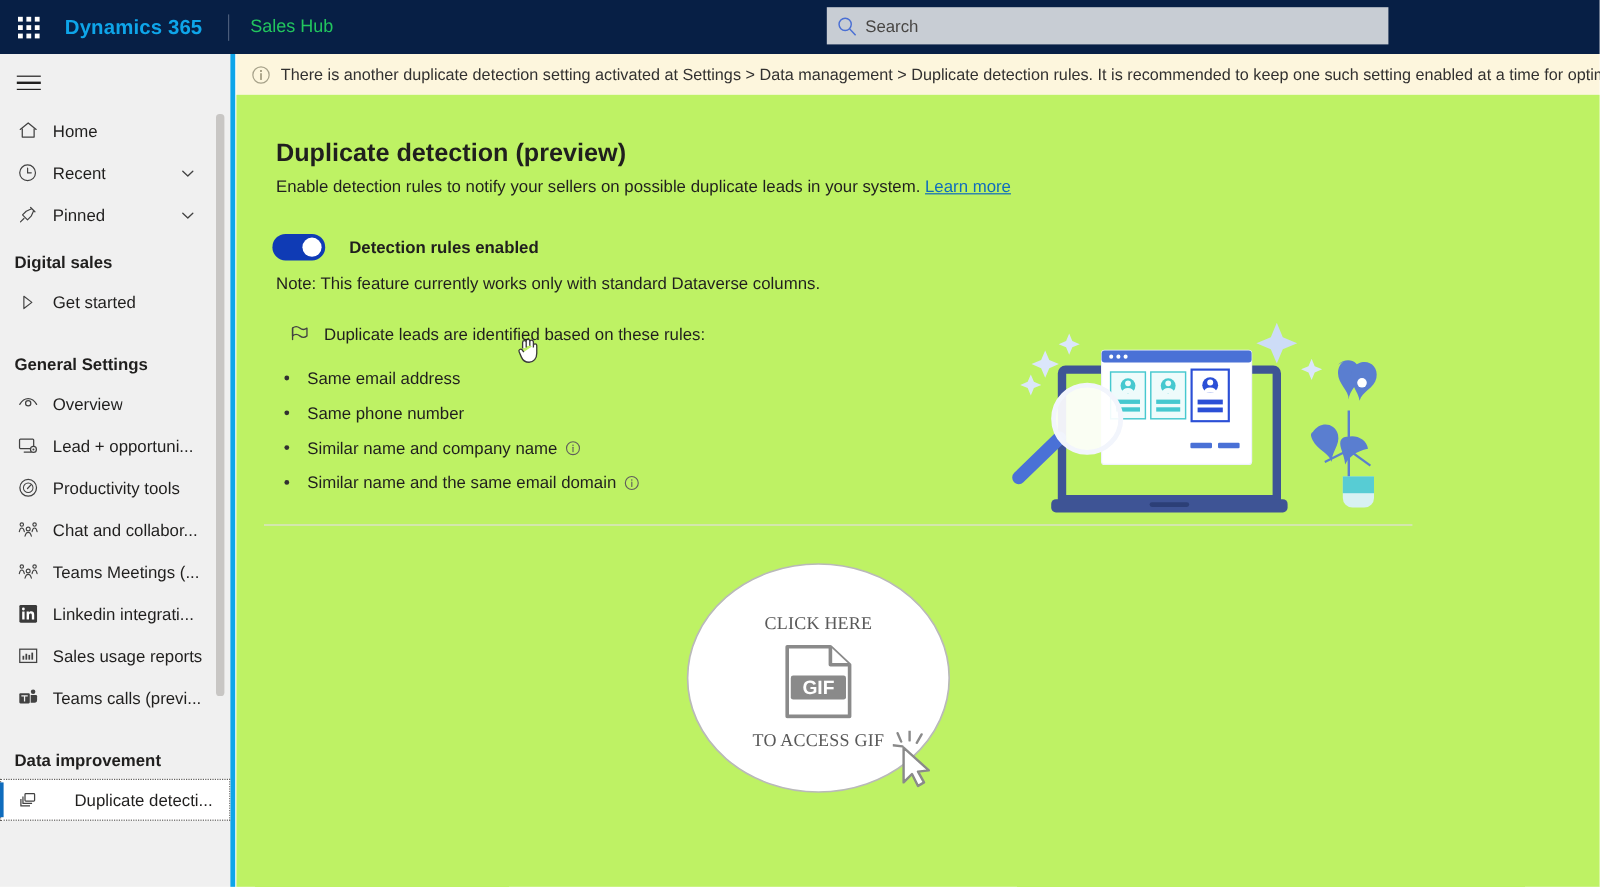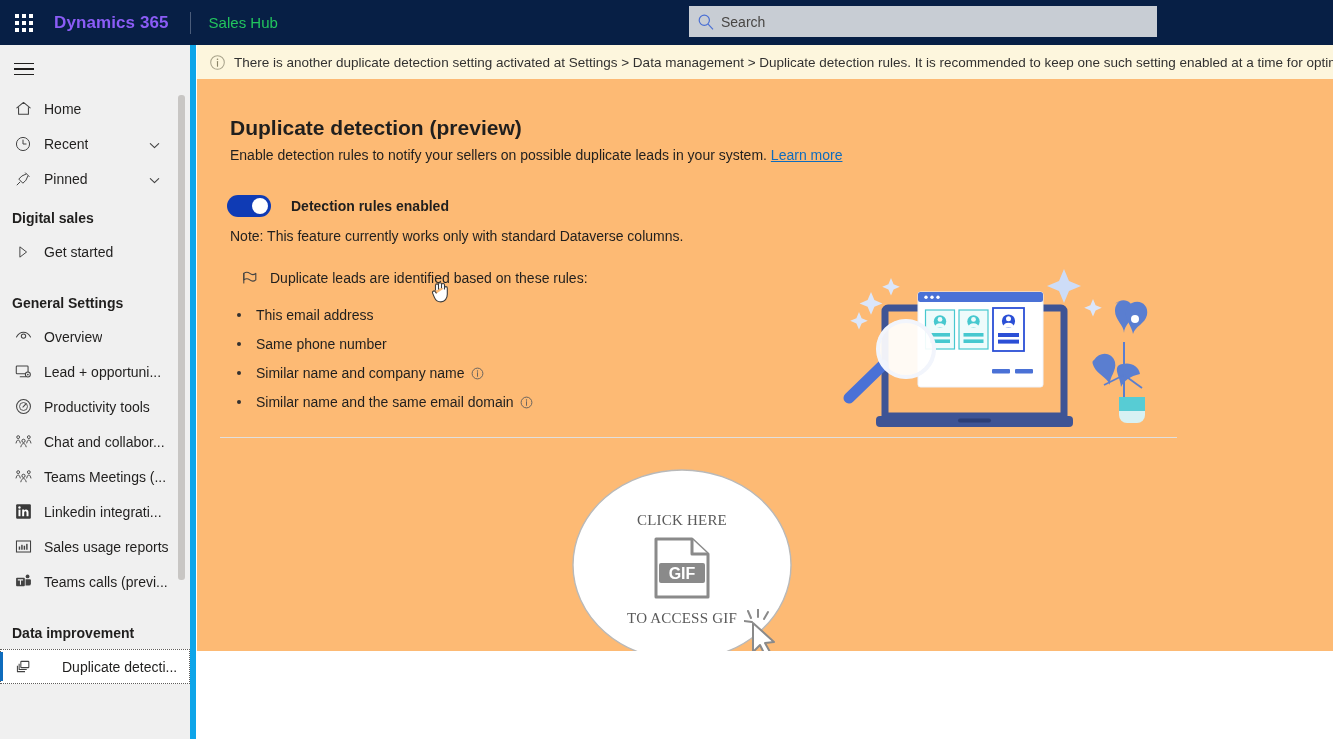--- a/index.html
+++ b/index.html
@@ -25,21 +25,21 @@
     cursor: pointer;
   }
   #waffle .grid {
     display: grid;
     grid-template-columns: repeat(3, 4px);
     grid-template-rows: repeat(3, 4px);
     gap: 3px;
   }
   #waffle .grid i { display: block; width: 4px; height: 4px; background: #ffffff; }
   #brand {
-    color: #8b5cf6; font-size: 17px; font-weight: bold;
+    color: #0ea5e9; font-size: 17px; font-weight: bold;
     letter-spacing: .1px; margin-left: 6px; cursor: pointer;
   }
   #brand-sep {
     width: 1px; height: 22px; background: #4a5c7a;
     margin: 0 18px 0 21px;
   }
   #apptitle { color: #22c55e; font-size: 15px; font-weight: 400; cursor: pointer; }
   #searchwrap {
     position: absolute; left: 689px; top: 6px;
     width: 468px; height: 31px;
@@ -49,21 +49,21 @@
     cursor: text;
   }
   #search-icon { width: 18px; height: 18px; flex: 0 0 18px; margin-right: 6px; }
   #searchwrap .ph { color: #484644; font-size: 14px; }
 
   
   #leftnav {
     position: absolute; left: 0; top: 45px;
     width: 196px; height: 694px;
     background: #f0f0f0;
-    border-right: 6px solid #0ea5e9;
+    border-right: 4px solid #0ea5e9;
     overflow: hidden;
   }
   #hamburger {
     width: 48px; height: 44px;
     display: flex; align-items: center; justify-content: center;
     cursor: pointer; margin-top: 2px;
   }
   #hamburger .bars { width: 20px; }
   #hamburger .bars i {
     display: block; height: 1.6px; background: #201f1e; margin-bottom: 4px;
@@ -122,22 +122,22 @@
     background: #fdf6dd;
     display: flex; align-items: center;
     padding-left: 12px;
   }
   #notice .ico { width: 17px; height: 17px; flex: 0 0 17px; margin-right: 8px; }
   #notice .txt { font-size: 13.5px; color: #323130; white-space: nowrap; }
 
   
   #main {
     position: absolute; left: 197px; top: 79px;
-    width: 1136px; height: 572px;
-    background: #fdba74;
+    width: 1136px; height: 660px;
+    background: #bef264;
     overflow: hidden;
   }
   #page-title {
     position: absolute; left: 33px; top: 37px;
     font-size: 21px; font-weight: bold; color: #201f1e;
   }
   #page-sub {
     position: absolute; left: 33px; top: 68px;
     font-size: 14px; color: #201f1e;
   }
@@ -460,21 +460,21 @@
   <div id="rules-head">
     <svg class="ico" viewBox="0 0 18 18" fill="none">
       <path d="M1.8 4.4c2-1.6 4-1.6 6 0s4 1.6 6 0v6.5c-2 1.6-4 1.6-6 0s-4-1.6-6 0z" stroke="#424242" stroke-width="1.1" stroke-linejoin="round"></path>
       <path d="M1.8 4.4v9.6" stroke="#424242" stroke-width="1.1" stroke-linecap="round"></path>
     </svg>
     <span class="txt">Duplicate leads are identified based on these rules:</span>
   </div>
 
   <div class="rule" style="top:228px">
     <span class="dot"></span>
-    <span>This email address</span>
+    <span>Same email address</span>
   </div>
 
   <div class="rule" style="top:257px">
     <span class="dot"></span>
     <span>Same phone number</span>
   </div>
 
   <div class="rule" style="top:286px">
     <span class="dot"></span>
     <span>Similar name and company name</span>

